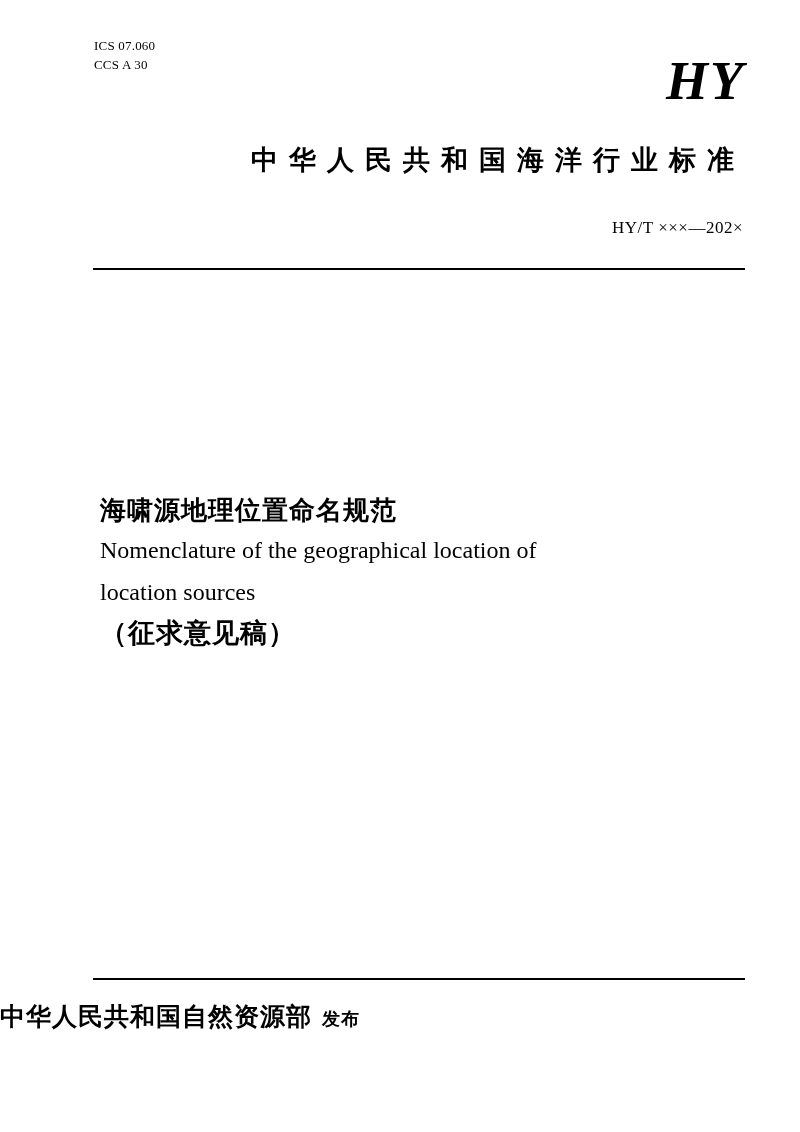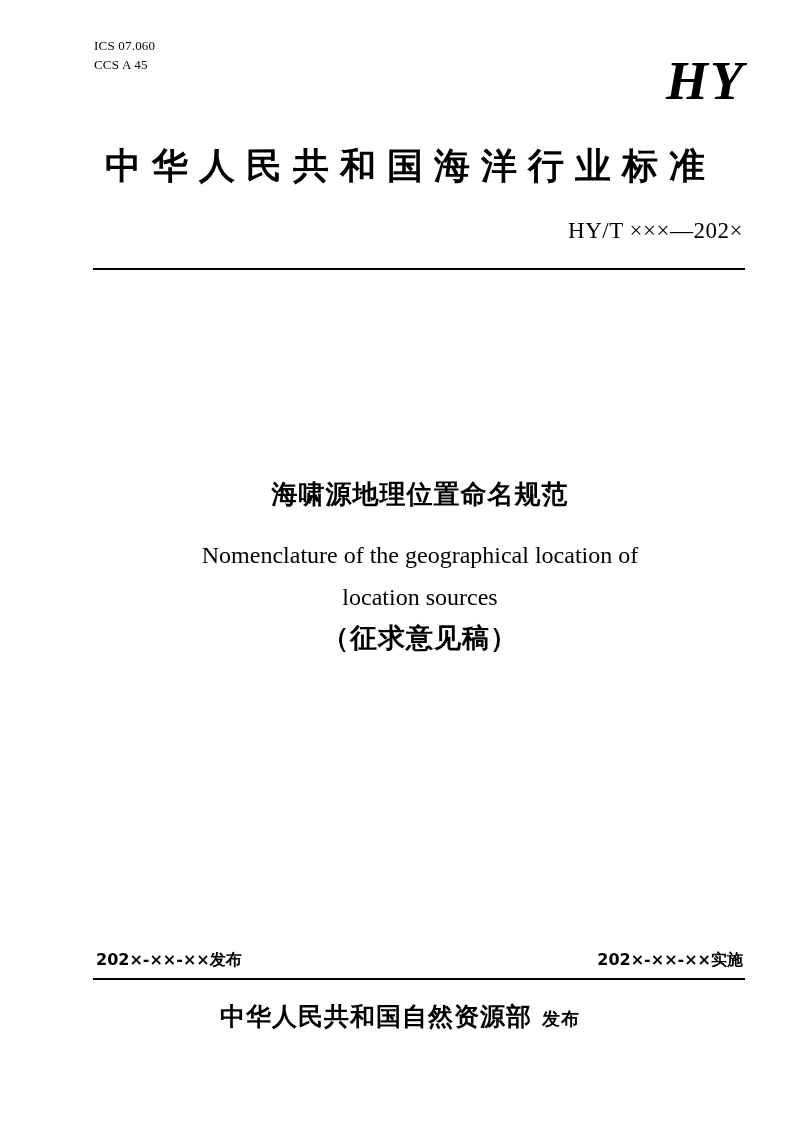--- a/index.html
+++ b/index.html
@@ -53,65 +53,65 @@
     line-height: 1;
     font-style: italic;
   }
 
   
   .std-title {
     position: absolute;
     left: 94px;
     right: 55px;
     top: 142px;
-    text-align: left;
+    text-align: right;
     font-family: "DejaVu Sans", sans-serif;
     font-weight: bold;
-    font-size: 36px;
+    font-size: 27px;
     letter-spacing: 11px;
     text-indent: 11px;
     white-space: nowrap;
   }
 
   .std-number {
     position: absolute;
     right: 57px;
     top: 218px;
     font-family: "Liberation Serif", serif;
-    font-size: 23px;
+    font-size: 17px;
     letter-spacing: 0.5px;
     white-space: nowrap;
   }
 
   .rule-top {
     position: absolute;
     left: 93px;
     right: 55px;
     top: 268px;
     height: 0;
     border-top: 2px solid #000;
   }
 
   
   .main-titles {
     position: absolute;
     left: 100px;
     right: 60px;
-    top: 476px;
-    text-align: center;
+    top: 492px;
+    text-align: left;
   }
   .title-cn {
     font-family: "DejaVu Sans", sans-serif;
     font-weight: bold;
     font-size: 26px;
     letter-spacing: 1px;
     line-height: 36px;
   }
   .title-en {
-    margin-top: 22px;
+    margin-top: 1px;
     font-family: "Liberation Serif", serif;
     font-size: 24px;
     line-height: 42px;
     letter-spacing: 0px;
   }
   .title-draft {
     margin-top: 2px;
     font-family: "DejaVu Sans", sans-serif;
     font-weight: bold;
     font-size: 27px;
@@ -138,64 +138,60 @@
     font-family: "DejaVu Sans", sans-serif;
     font-weight: bold;
     font-size: 16px;
     letter-spacing: 0px;
   }
   .footer-issuer {
     position: absolute;
     left: 0;
     right: 0;
     top: 1000px;
-    text-align: center;
+    text-align: left;
     font-family: "DejaVu Sans", sans-serif;
     font-weight: bold;
     font-size: 25px;
     letter-spacing: 1px;
     white-space: nowrap;
   }
   .footer-issuer .issue-word {
     font-size: 18px;
     margin-left: 10px;
   }
 </style>
 </head>
 <body>
 
 <div class="page">
 
   <div class="header-area">
     <div class="ics-lines">
       <div>ICS 07.060</div>
-      <div>CCS A 45</div>
+      <div>CCS A 30</div>
     </div>
     <div class="hy-logo">HY</div>
   </div>
 
   <div class="std-title">中华人民共和国海洋行业标准</div>
 
   <div class="std-number">HY/T ×××—202×</div>
 
   <div class="rule-top"></div>
 
   <div class="main-titles">
     <div class="title-cn">海啸源地理位置命名规范</div>
     <div class="title-en">
       <div>Nomenclature of the geographical location of</div>
       <div>location sources</div>
     </div>
     <div class="title-draft">（征求意见稿）</div>
   </div>
 
-  <div class="footer-dates">
-    <div>202×-××-××发布</div>
-    <div>202×-××-××实施</div>
-  </div>
 
   <div class="rule-bottom"></div>
 
   <div class="footer-issuer">
     <span>中华人民共和国自然资源部</span><span class="issue-word">发布</span>
   </div>
 
 </div>
 
 </body></html>

